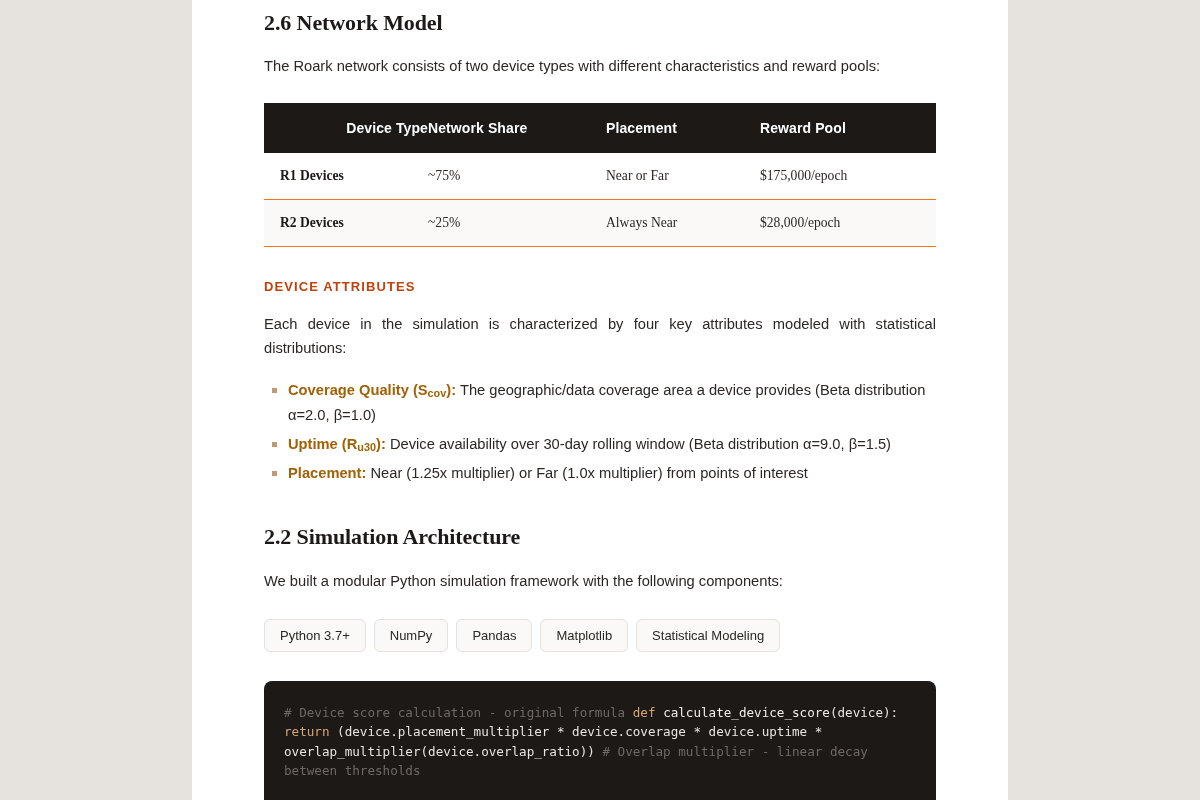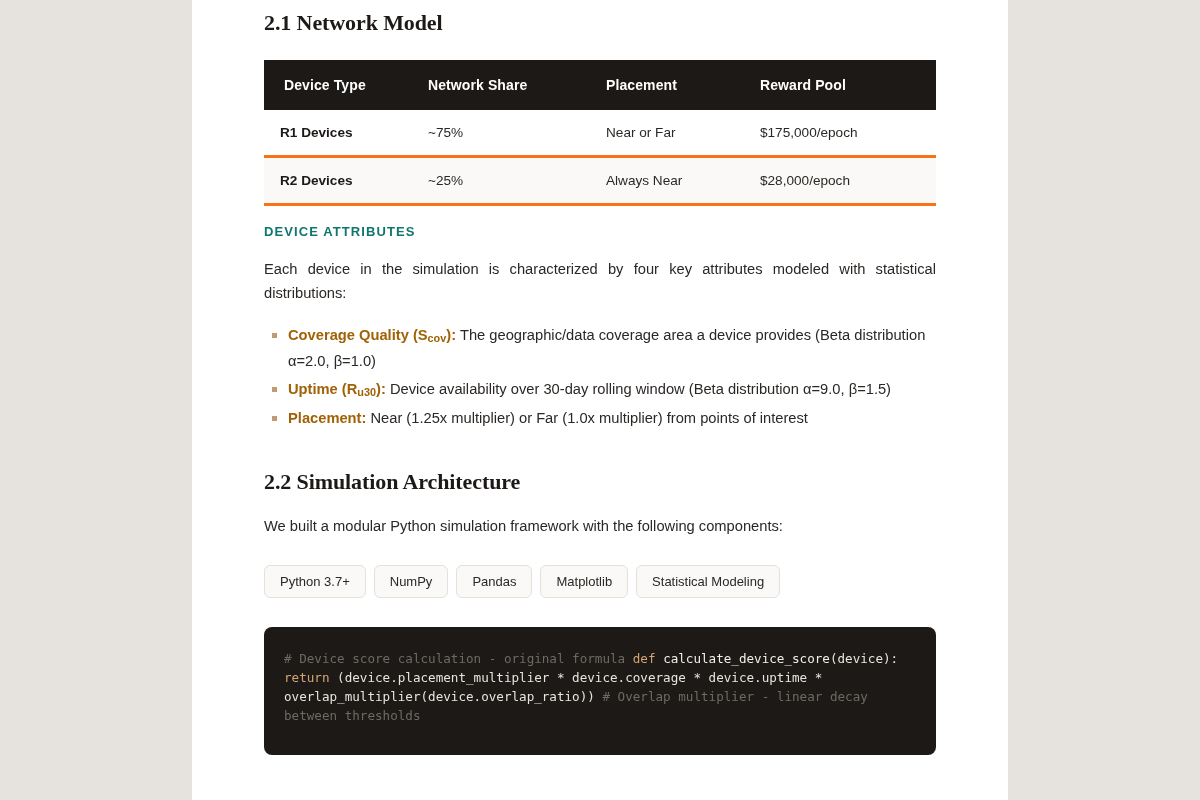--- a/index.html
+++ b/index.html
@@ -62,45 +62,46 @@
   }
   .device-table thead th {
     background: #1c1917;
     color: #ffffff;
     text-align: left;
     font-weight: 700;
     font-size: 14px;
     padding: 17px 0 17px 0;
     letter-spacing: 0.1px;
   }
-  .device-table thead th:first-child { padding-left: 20px; }
+  .device-table thead th:first-child { padding-left: 20px; text-align: right; }
   .device-table tbody td {
     padding: 15px 0;
     color: #2b2724;
-    border-bottom: 3px solid #f97316;
+    border-bottom: 1px solid #f97316;
     vertical-align: middle;
+    font-family: Liberation Serif, serif;
   }
   .device-table tbody td:first-child {
     padding-left: 16px;
     font-weight: 700;
     color: #1c1917;
   }
   .device-table tbody tr:nth-child(even) { background: #faf9f7; }
   .col-a { width: 164px; }
   .col-b { width: 178px; }
   .col-c { width: 154px; }
   .col-d { width: 176px; }
 
   
   .eyebrow {
-    margin-top: 18px;
+    margin-top: 32px;
     font-size: 13px;
     font-weight: 700;
     letter-spacing: 1.1px;
-    color: #0f766e;
+    color: #c2410c;
     text-transform: uppercase;
   }
 
   
   .attr-list {
     list-style: none;
     margin-top: 17px;
   }
   .attr-list li {
     position: relative;
@@ -165,22 +166,23 @@
   .tok-keyword { color: #d4a574; }
   .tok-func    { color: #f2efe9; }
   .tok-plain   { color: #e8e4de; }
 </style>
 </head>
 <body>
 
 <div class="page">
   <div class="content-card">
 
-    <h2 id="h-21" class="section-heading">2.1 Network Model</h2>
-
+    <h2 id="h-21" class="section-heading">2.6 Network Model</h2>
+
+    <p class="body-text">The Roark network consists of two device types with different characteristics and reward pools:</p>
 
     <table class="device-table">
       <colgroup>
         <col class="col-a">
           <col class="col-b">
           <col class="col-c">
           <col class="col-d">
       </colgroup>
       <thead>
         <tr>

